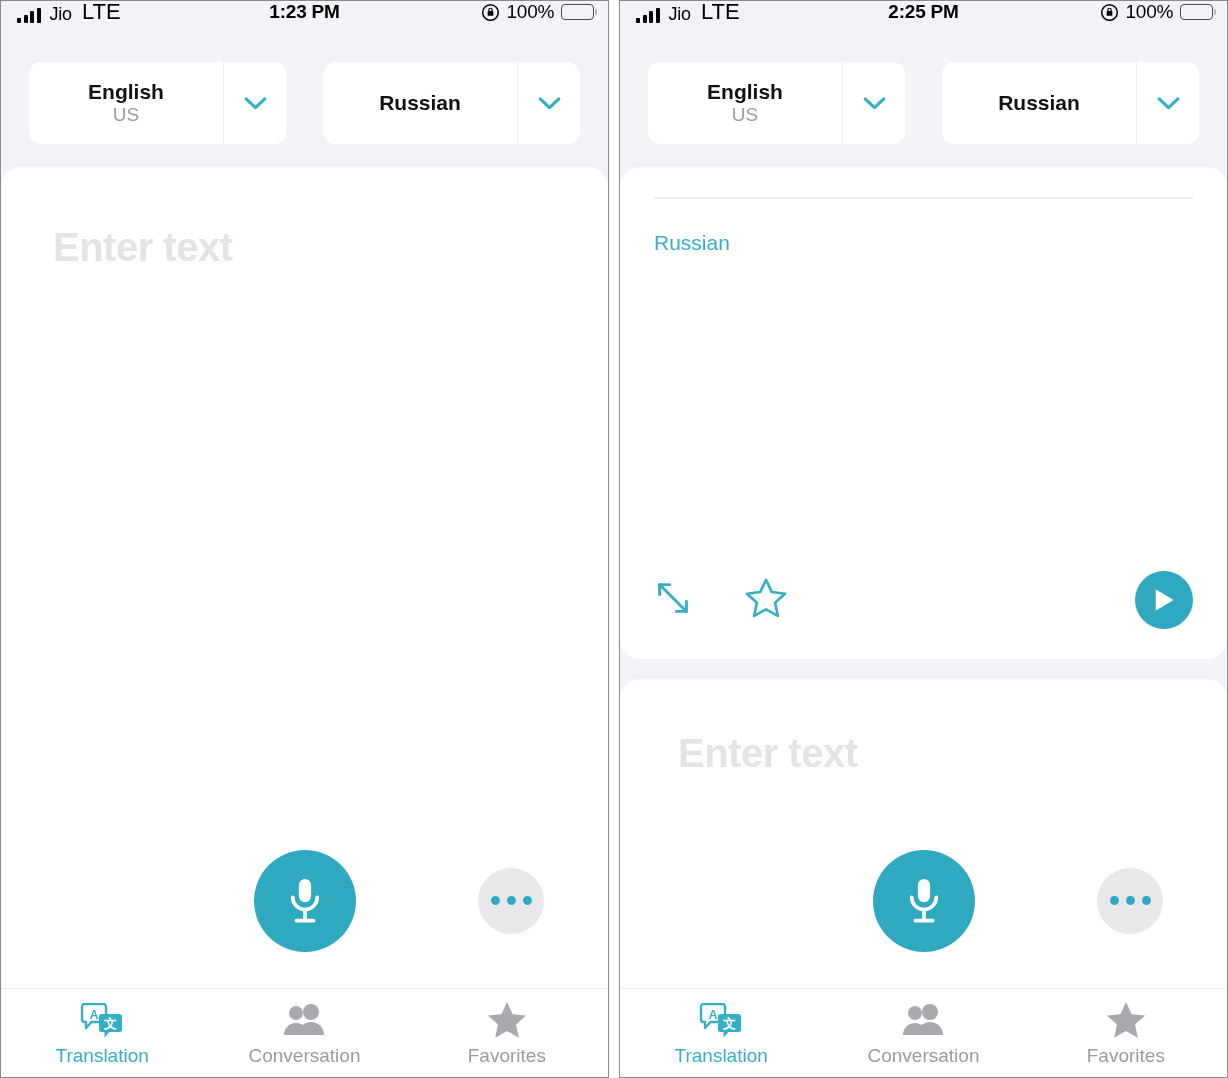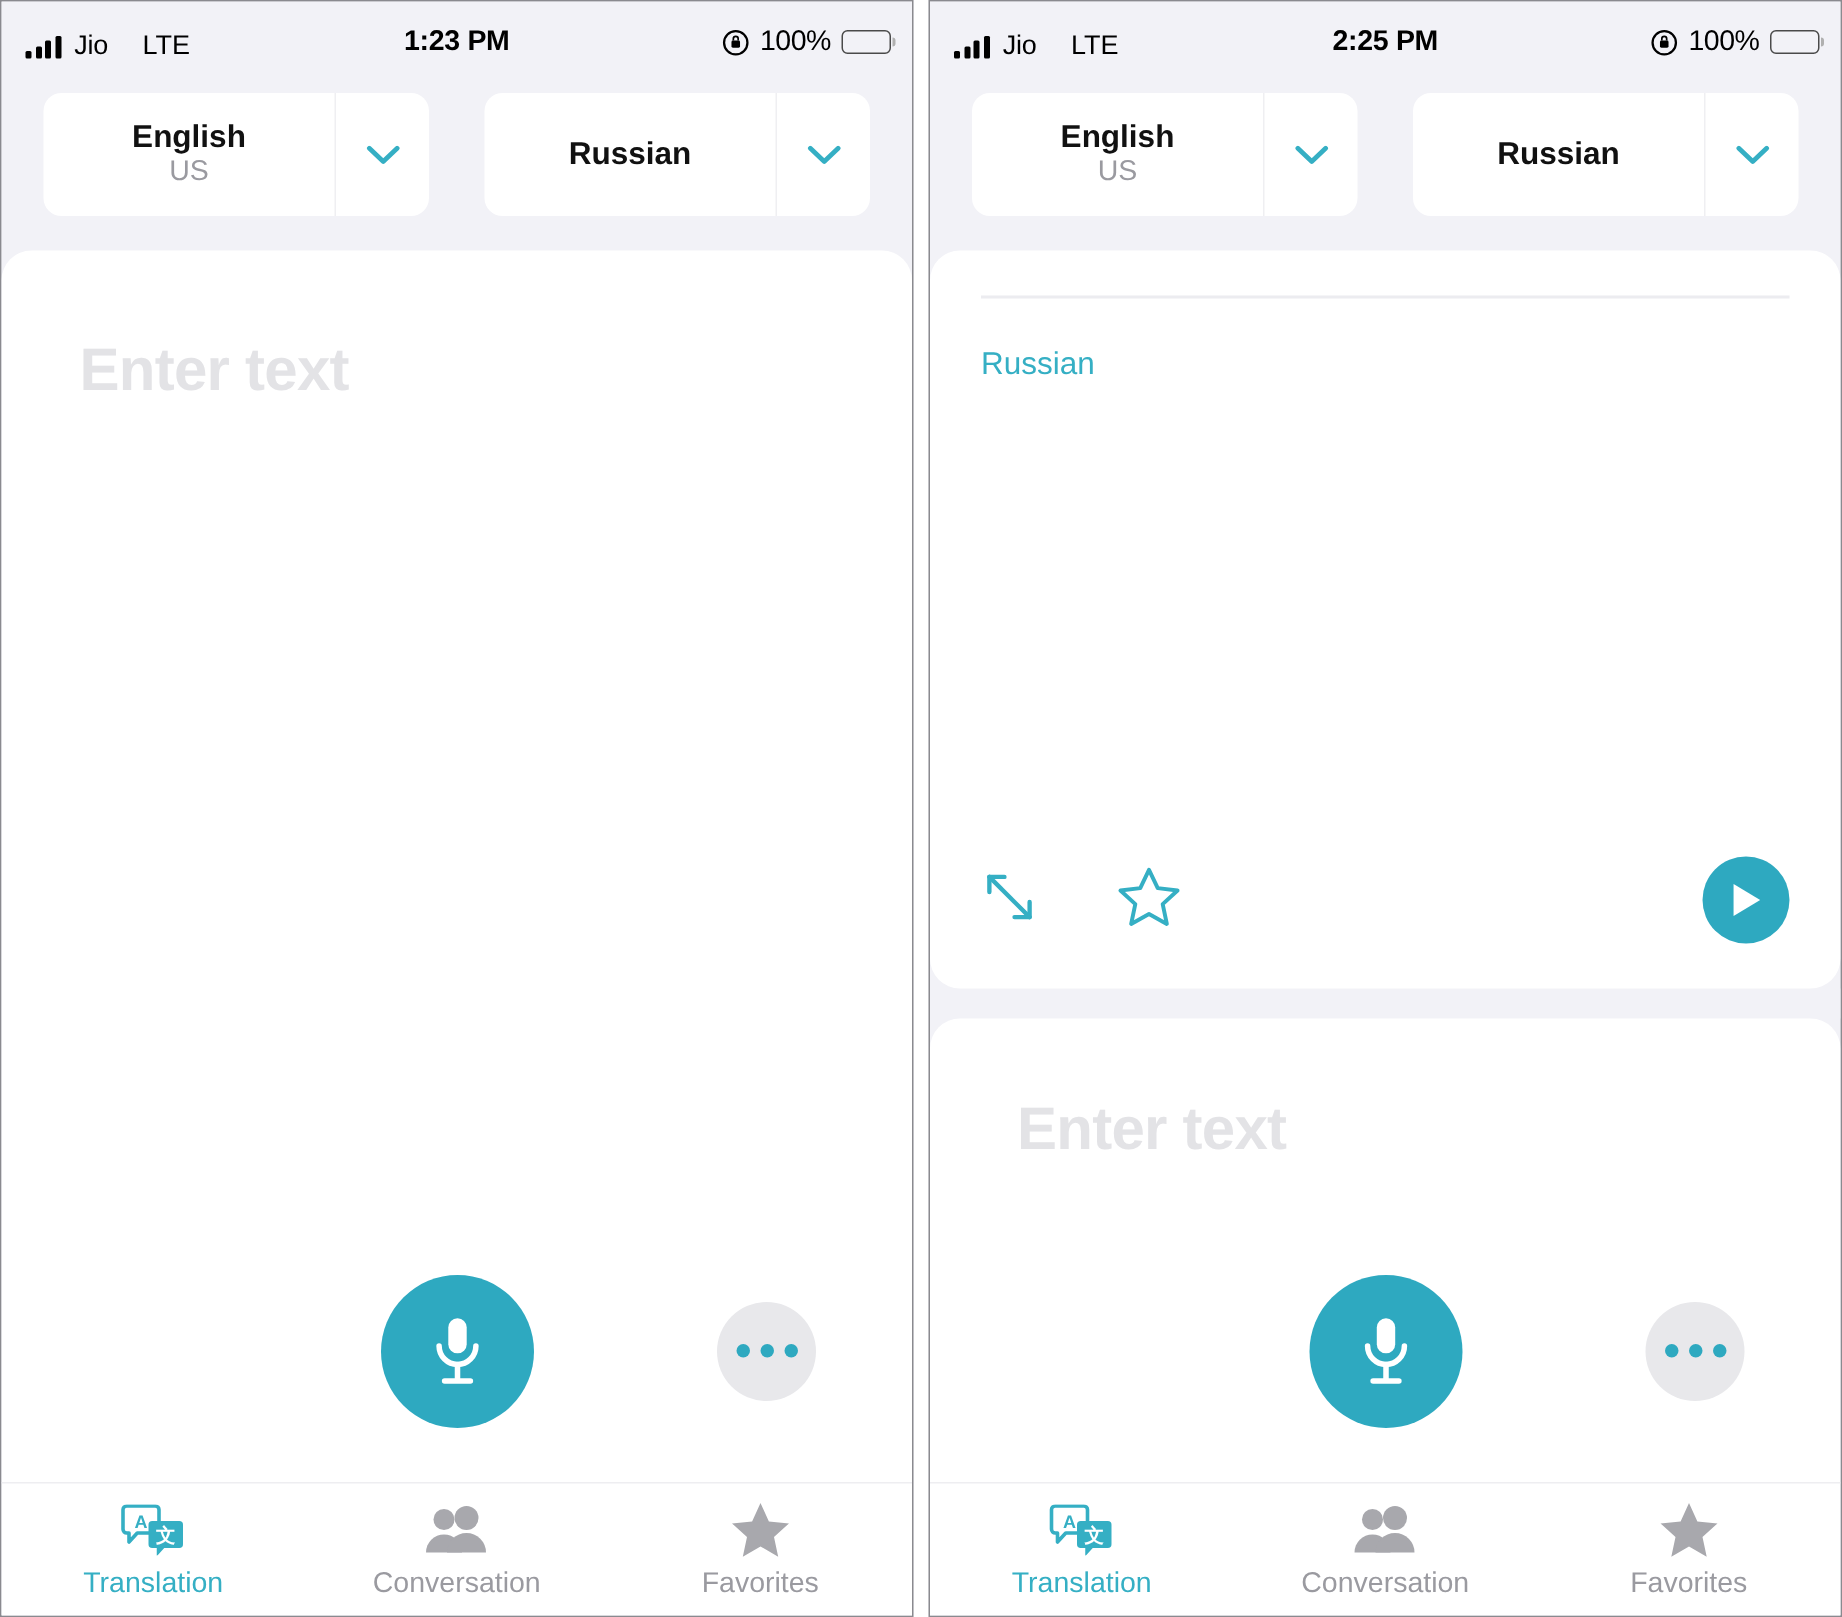--- a/index.html
+++ b/index.html
@@ -30,21 +30,21 @@
     overflow: hidden;
     display: flex;
     flex-direction: column;
   }
 
   
   .statusbar {
     height: 38px;
     flex: 0 0 38px;
     display: flex;
-    align-items: flex-end;
+    align-items: flex-start;
     padding: 0 14px 0 16px;
     box-sizing: border-box;
     background: #F2F2F7;
     font-size: 18px;
     color: #000;
     position: relative;
   }
   .sb-left {
     display: flex;
     align-items: flex-end;
@@ -60,29 +60,28 @@
     display: block;
     width: 4px;
     background: #000;
     border-radius: 1px;
   }
   .signal i:nth-child(1) { height: 5px; }
   .signal i:nth-child(2) { height: 8px; }
   .signal i:nth-child(3) { height: 12px; }
   .signal i:nth-child(4) { height: 15px; }
   .sb-carrier { font-size: 18px; letter-spacing: -0.2px; line-height: 1; }
-  .sb-net { font-size: 18px; margin-left: 14px; line-height: 1; }
+  .sb-net { font-size: 22px; margin-left: 1px; line-height: 1; }
   .sb-time {
     position: absolute;
     left: 0; right: 0;
     text-align: center;
     font-size: 19px;
     font-weight: bold;
     letter-spacing: -0.2px;
-    margin-top: 39px;
   }
   .sb-right {
     margin-left: auto;
     display: flex;
     align-items: center;
     gap: 7px;
   }
   .sb-pct { font-size: 19px; letter-spacing: -0.3px; }
   .battery {
     position: relative;

